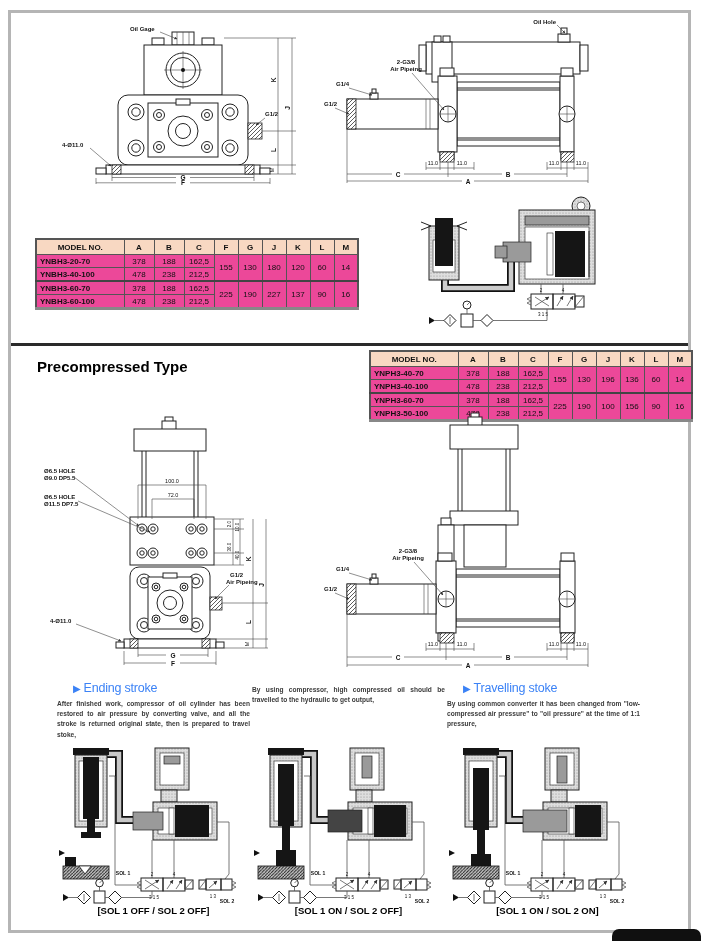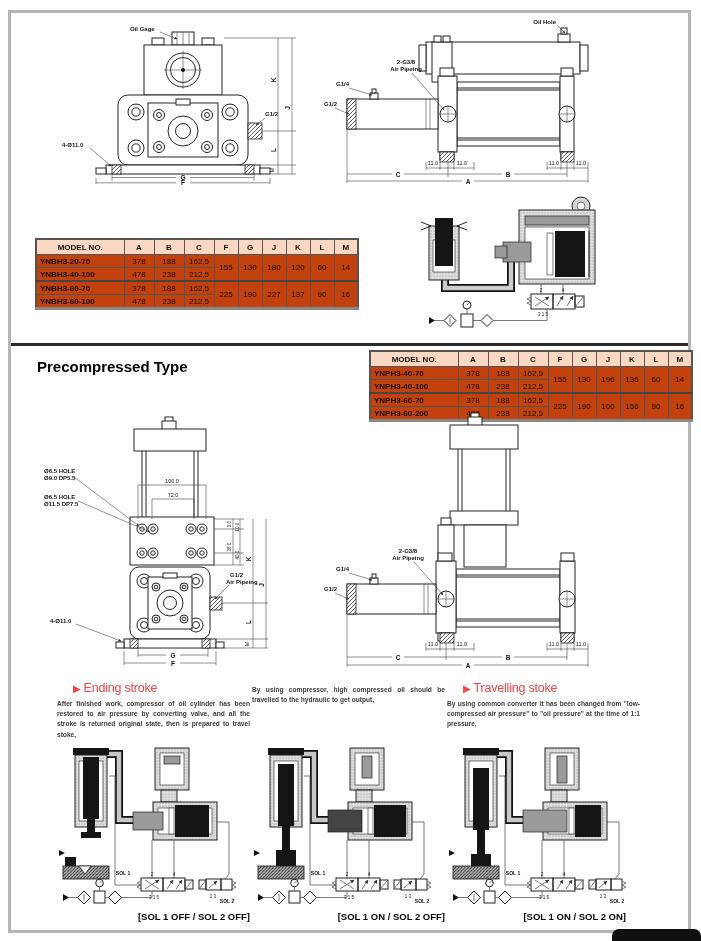--- a/index.html
+++ b/index.html
@@ -5,31 +5,31 @@
   html,body{margin:0;padding:0;background:#fff;}
   .page{position:relative;width:701px;height:941px;background:#fff;overflow:hidden;
         font-family:"Liberation Sans",sans-serif;color:#111;}
   .frame{position:absolute;left:8px;top:10px;width:677px;height:917px;border:3px solid #b5b5b5;}
   .divider{position:absolute;left:11px;top:343px;width:677px;height:3px;background:#2a2a2a;}
   .corner-tab{position:absolute;left:612px;top:929px;width:89px;height:14px;background:#101010;border-radius:7px 7px 0 0;}
 
   .section-title{position:absolute;left:37px;top:358px;font-size:15px;font-weight:bold;color:#000;}
 
   .dim-table{position:absolute;border-collapse:collapse;font-size:8px;color:#111;table-layout:fixed;
-             border:2px solid #555;border-bottom:3px solid #888;background:#c2410c;}
+             border:2px solid #555;border-bottom:3px solid #888;background:#ec4899;}
   .dim-table th,.dim-table td{border:1px solid #555;text-align:center;padding:0 1px;height:12px;line-height:11px;overflow:hidden;}
   .dim-table th{background:#f8d8c2;font-weight:bold;height:14px;}
   .dim-table td.model{text-align:left;padding-left:3px;font-weight:bold;}
   .dim-table tr.grp td{border-top:2px solid #444;}
 
   .stroke-col{position:absolute;top:681px;width:193px;}
-  .stroke-title{font-size:12.5px;color:#ef4444;white-space:nowrap;letter-spacing:-0.2px;padding-left:16px;}
+  .stroke-title{font-size:12.5px;color:#3b82f6;white-space:nowrap;letter-spacing:-0.2px;padding-left:16px;}
   .stroke-title .bullet{font-size:10px;margin-right:3px;}
   .stroke-desc{margin-top:4px;font-size:6.6px;line-height:1.55;font-weight:bold;color:#3a3a3a;text-align:justify;}
-  .stroke-state{position:absolute;top:905px;width:193px;text-align:right;font-size:9.5px;font-weight:bold;color:#000;margin-top:6px;}
+  .stroke-state{position:absolute;top:905px;width:193px;text-align:center;font-size:9.5px;font-weight:bold;color:#000;}
 
   svg.draw{position:absolute;overflow:visible;}
   svg text{font-family:"Liberation Sans",sans-serif;fill:#111;}
   .t{font-size:5.5px;}
   .tb{font-size:6px;font-weight:bold;}
   .td{font-size:6.5px;font-weight:bold;}
   .tv{font-size:4.5px;}
   .tvb{font-size:5px;font-weight:bold;}
   .o{fill:#fff;stroke:#222;stroke-width:1;}
   .o2{fill:none;stroke:#222;stroke-width:1;}
@@ -418,21 +418,21 @@
         <td>188</td>
         <td>162,5</td>
         <td rowspan="2">225</td>
         <td rowspan="2">190</td>
         <td rowspan="2">100</td>
         <td rowspan="2">156</td>
         <td rowspan="2">90</td>
         <td rowspan="2">16</td>
       </tr>
       <tr>
-        <td class="model">YNPH3-60-200</td>
+        <td class="model">YNPH3-50-100</td>
         <td>478</td>
         <td>238</td>
         <td>212,5</td>
       </tr>
     </tbody>
   </table>
 
   <svg class="draw" style="left:42px;top:415px" width="268" height="252" viewBox="0 0 268 252">
     <g>
       <rect class="o" x="123" y="2" width="8" height="5"></rect>
@@ -882,16 +882,16 @@
         <line class="w" x1="42.5" y1="135" x2="45" y2="132.5"></line>
       <line class="w" x1="48" y1="149.5" x2="51.5" y2="149.5"></line>
       <polygon class="o2" points="58,143 64.5,149.5 58,156 51.5,149.5"></polygon>
       <line class="w" x1="64.5" y1="149.5" x2="95" y2="149.5"></line>
         <line class="w" x1="95" y1="149.5" x2="95" y2="143"></line>
     </g>
   </svg>
 
   <div class="stroke-state" style="left:57px">[SOL 1 OFF / SOL 2 OFF]</div>
   <div class="stroke-state" style="left:252px">[SOL 1 ON / SOL 2 OFF]</div>
-  <div class="stroke-state" style="left:433px">[SOL 1 ON / SOL 2 ON]</div>
+  <div class="stroke-state" style="left:451px">[SOL 1 ON / SOL 2 ON]</div>
 
   <div class="corner-tab"></div>
 </div>
 
 </body></html>

